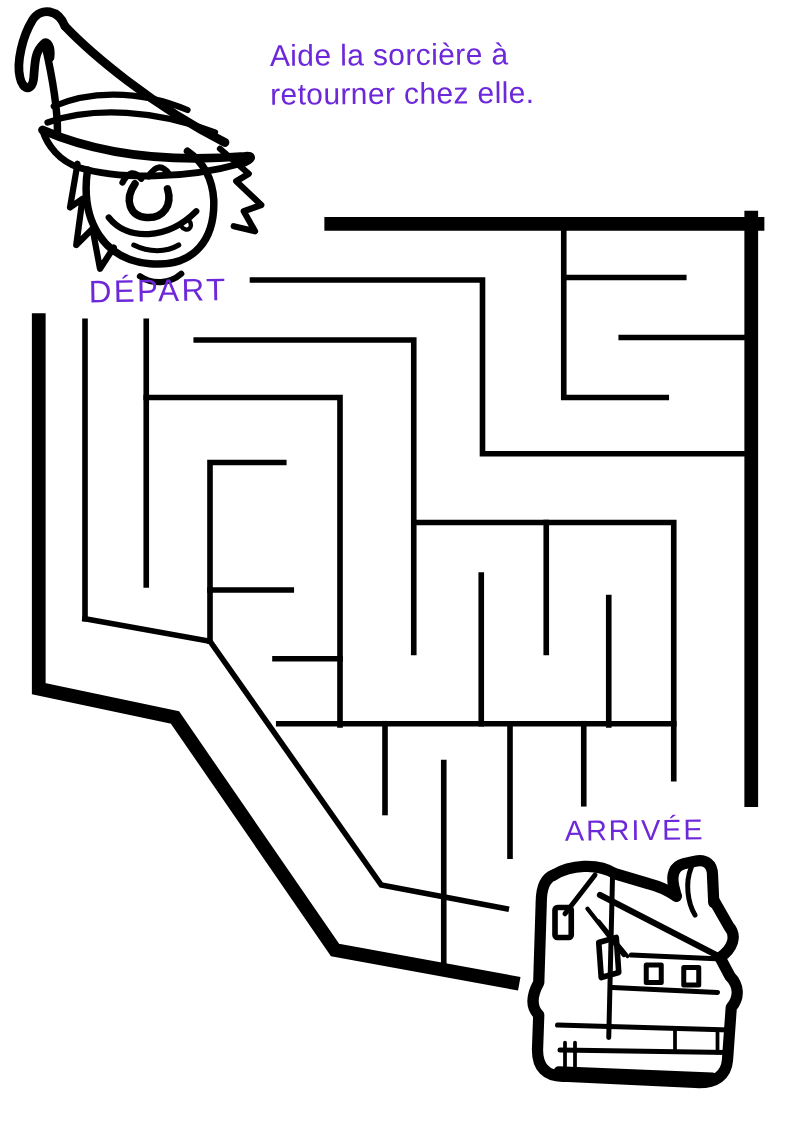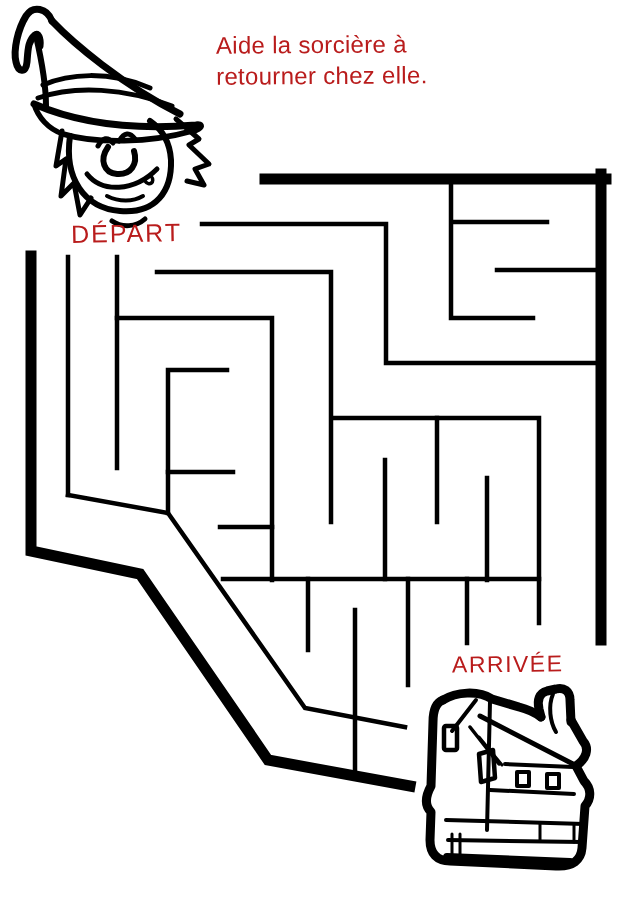--- a/index.html
+++ b/index.html
@@ -1,17 +1,17 @@
 <!DOCTYPE html>
 <html><head>
 <meta charset="utf-8">
 <style>
   html,body{margin:0;padding:0;background:#e8e8e8;}
   .page{position:relative;width:633px;height:900px;background:#ffffff;margin:0 auto;
-        font-family:"Liberation Sans",sans-serif;color:#b91c1c;overflow:hidden;}
+        font-family:"Liberation Sans",sans-serif;color:#6d28d9;overflow:hidden;}
   .scene{position:absolute;left:0;top:0;width:633px;height:900px;}
   .title{position:absolute;left:216px;top:29px;font-size:24px;line-height:31px;
          letter-spacing:.3px;transform:rotate(-.4deg);}
   .label{position:absolute;font-weight:400;white-space:nowrap;}
   .label-depart{left:71px;top:219px;font-size:25px;letter-spacing:2px;transform:rotate(-1deg);}
   .label-arrivee{left:452px;top:651px;font-size:23px;letter-spacing:1.5px;transform:rotate(-.6deg);}
   .wall{fill:none;stroke:#000;stroke-linecap:square;stroke-linejoin:miter;}
   .wall-thick{stroke-width:11px;}
   .wall-thin{stroke-width:4.5px;}
   .art{fill:none;stroke:#000;stroke-linecap:round;stroke-linejoin:round;}

